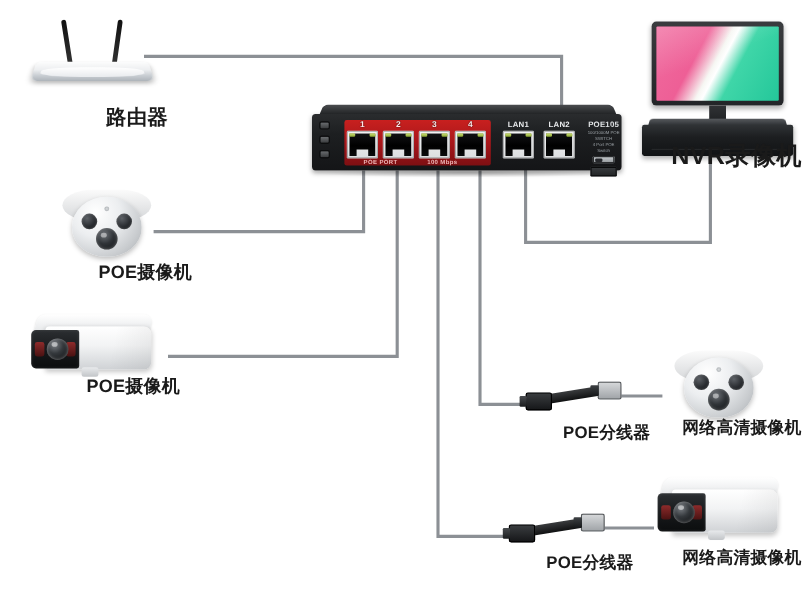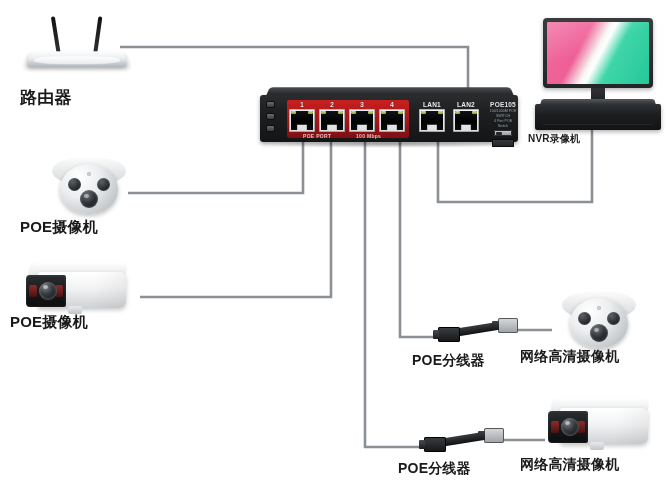--- a/index.html
+++ b/index.html
@@ -7,21 +7,21 @@
     width:668px;height:491px;
     background:#ffffff;
     font-family:"Liberation Sans","DejaVu Sans",sans-serif;
     overflow:hidden;
     position:relative;
   }
   #stage{position:absolute;left:0;top:0;width:668px;height:491px;}
   .node{position:absolute;}
   .caption{
     position:absolute;
-    text-align:left;
+    text-align:right;
     color:#1a1a1a;
     font-weight:bold;
     white-space:nowrap;
     letter-spacing:0.2px;
   }
   svg.wires{position:absolute;left:0;top:0;width:668px;height:491px;pointer-events:none;}
 
   
   .router-body{
     position:absolute;left:28px;top:46px;width:98px;height:26px;
@@ -343,21 +343,21 @@
       <div class="mon-screen"></div>
     </div>
     <div class="mon-neck"></div>
     <div class="mon-base"></div>
   </div>
 
   <div class="node" style="left:0;top:0;width:668px;height:140px;">
     <div class="nvr-top"></div>
     <div class="nvr-face"></div>
   </div>
-  <div class="caption" style="left:528px;top:132px;width:140px;font-size:10px;">NVR录像机</div>
+  <div class="caption" style="left:528px;top:116px;width:140px;font-size:21px;">NVR录像机</div>
 
   <div class="dome-wrap" style="left:52px;top:158px;width:74px;height:58px;">
     <div class="dome-base"></div>
     <div class="dome-ball">
       <div class="ir" style="left:8px;top:14px;width:13px;height:13px;"></div>
       <div class="ir" style="right:8px;top:14px;width:13px;height:13px;"></div>
       <div class="lens-main" style="left:20px;top:26px;width:18px;height:18px;"></div>
       <div class="ledtiny" style="left:27px;top:8px;"></div>
     </div>
   </div>

